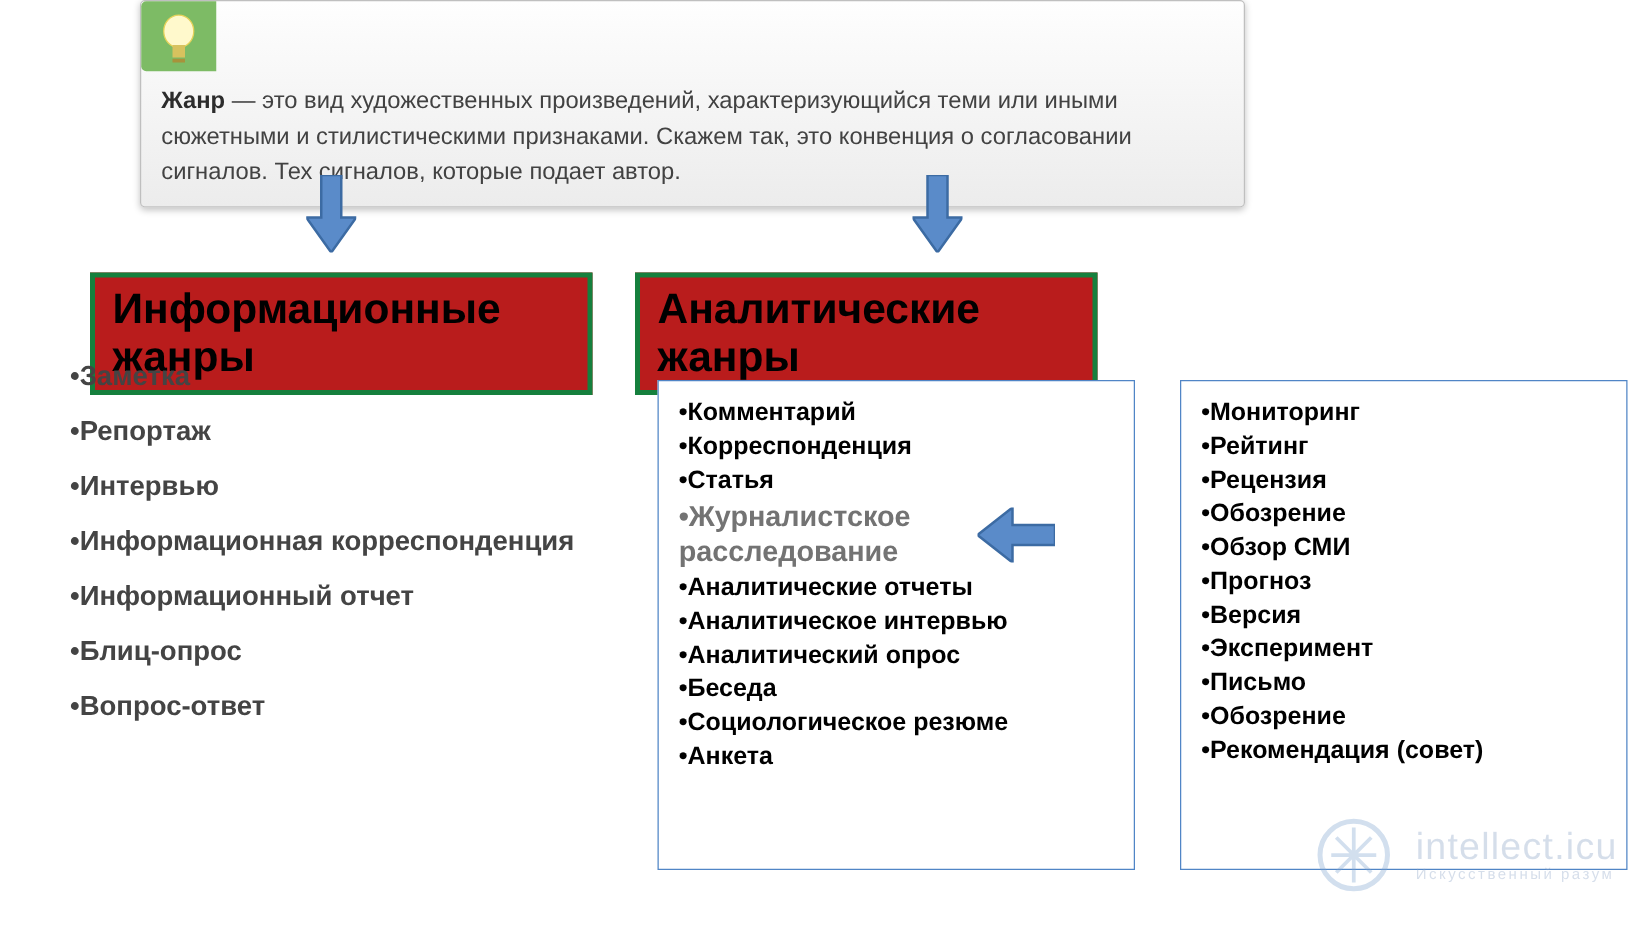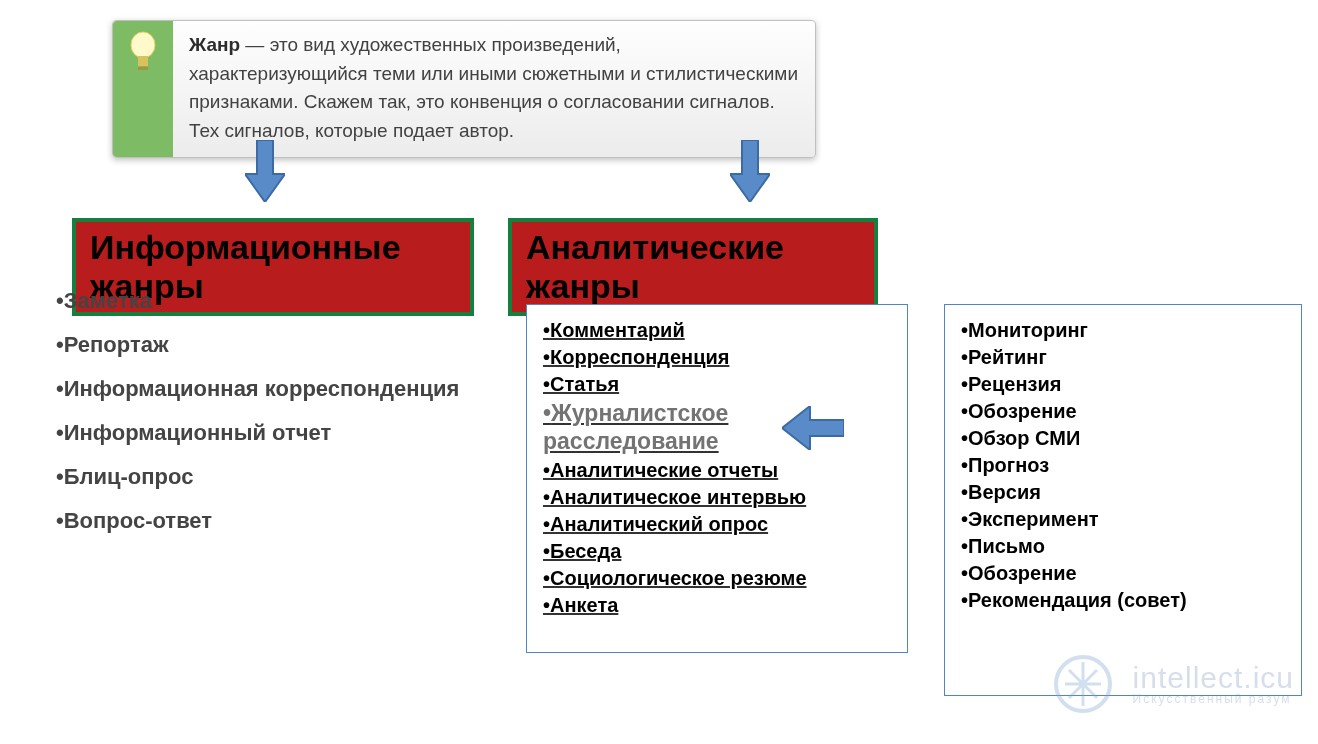--- a/index.html
+++ b/index.html
@@ -9,28 +9,29 @@
     width: 1318px;
     height: 744px;
     position: relative;
     color: #333;
   }
 
   
   .def-box {
     position: absolute;
     left: 112px;
-    top: 20px;
-    width: 704px;
+    top: 0;
+    width: 884px;
     border: 1px solid #bfbfbf;
     border-radius: 4px;
     background: linear-gradient(#fefefe, #ececec);
     box-shadow: 0 2px 6px rgba(0,0,0,0.25);
     display: flex;
     align-items: stretch;
+    flex-direction: column;
   }
   .def-icon-col {
     width: 60px;
     background: #7dbb65;
     display: flex;
     align-items: flex-start;
     justify-content: center;
     padding-top: 8px;
     border-radius: 4px 0 0 4px;
   }
@@ -82,21 +83,21 @@
   .bullet { color:#444; }
 
   
   .anal-col {
     position: absolute;
     border: 1px solid #5085c6;
     background: #fff;
     padding: 12px 16px 14px 16px;
     font-family: Arial, sans-serif;
   }
-  .anal-col.ac1 { left: 526px; top: 304px; width: 382px; height: 349px; text-decoration: underline; }
+  .anal-col.ac1 { left: 526px; top: 304px; width: 382px; height: 392px; }
   .anal-col.ac2 { left: 944px; top: 304px; width: 358px; height: 392px; }
   .anal-col .row {
     font-weight: 700;
     font-size: 20px;
     color: #000;
     line-height: 1.35;
   }
   .anal-col .hl { color: #737373; font-size: 23px; line-height: 1.2; margin: 2px 0; }
 
   
@@ -154,20 +155,21 @@
 <div class="cat-box cat1">
   <span>Информационные жанры</span>
 </div>
 <div class="cat-box cat2">
   <span>Аналитические жанры</span>
 </div>
 
 <div class="info-list">
   <div class="row"><span class="bullet">•</span><span>Заметка</span></div>
   <div class="row"><span class="bullet">•</span><span>Репортаж</span></div>
+  <div class="row"><span class="bullet">•</span><span>Интервью</span></div>
   <div class="row"><span class="bullet">•</span><span>Информационная корреспонденция</span></div>
   <div class="row"><span class="bullet">•</span><span>Информационный отчет</span></div>
   <div class="row"><span class="bullet">•</span><span>Блиц-опрос</span></div>
   <div class="row"><span class="bullet">•</span><span>Вопрос-ответ</span></div>
 </div>
 
 <div class="anal-col ac1">
   <div class="row">•<span>Комментарий</span></div>
   <div class="row">•<span>Корреспонденция</span></div>
   <div class="row">•<span>Статья</span></div>

